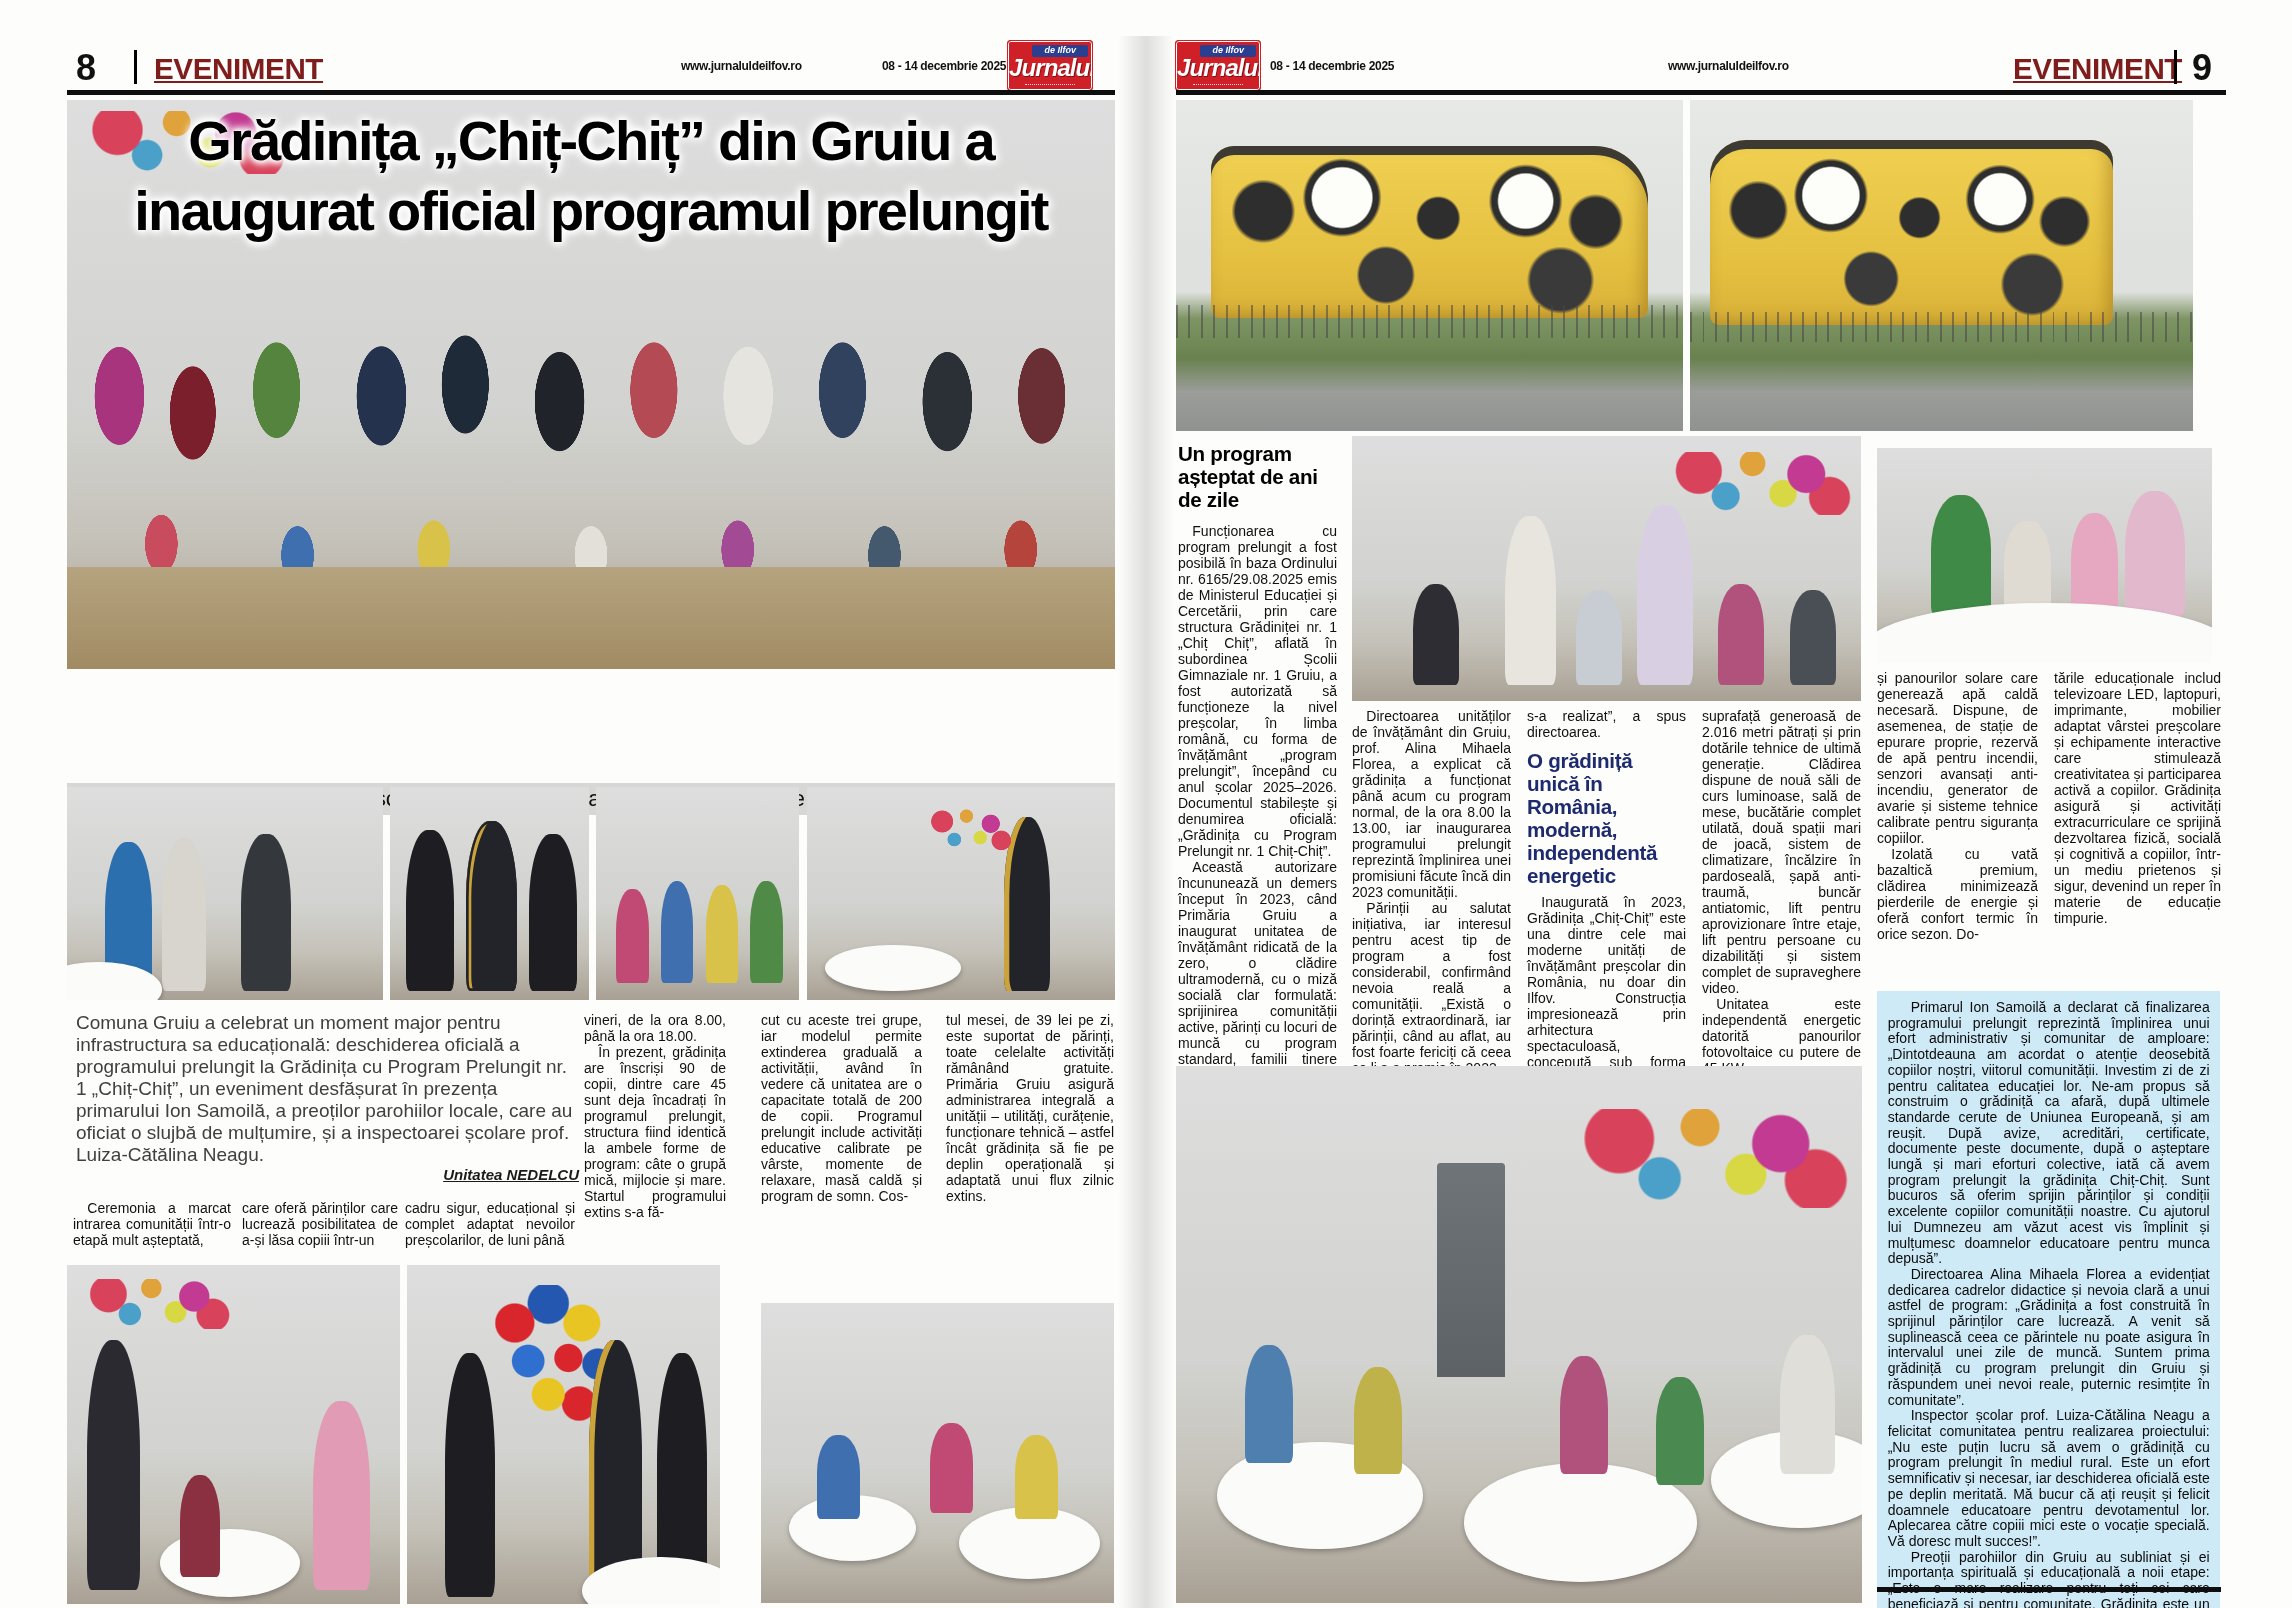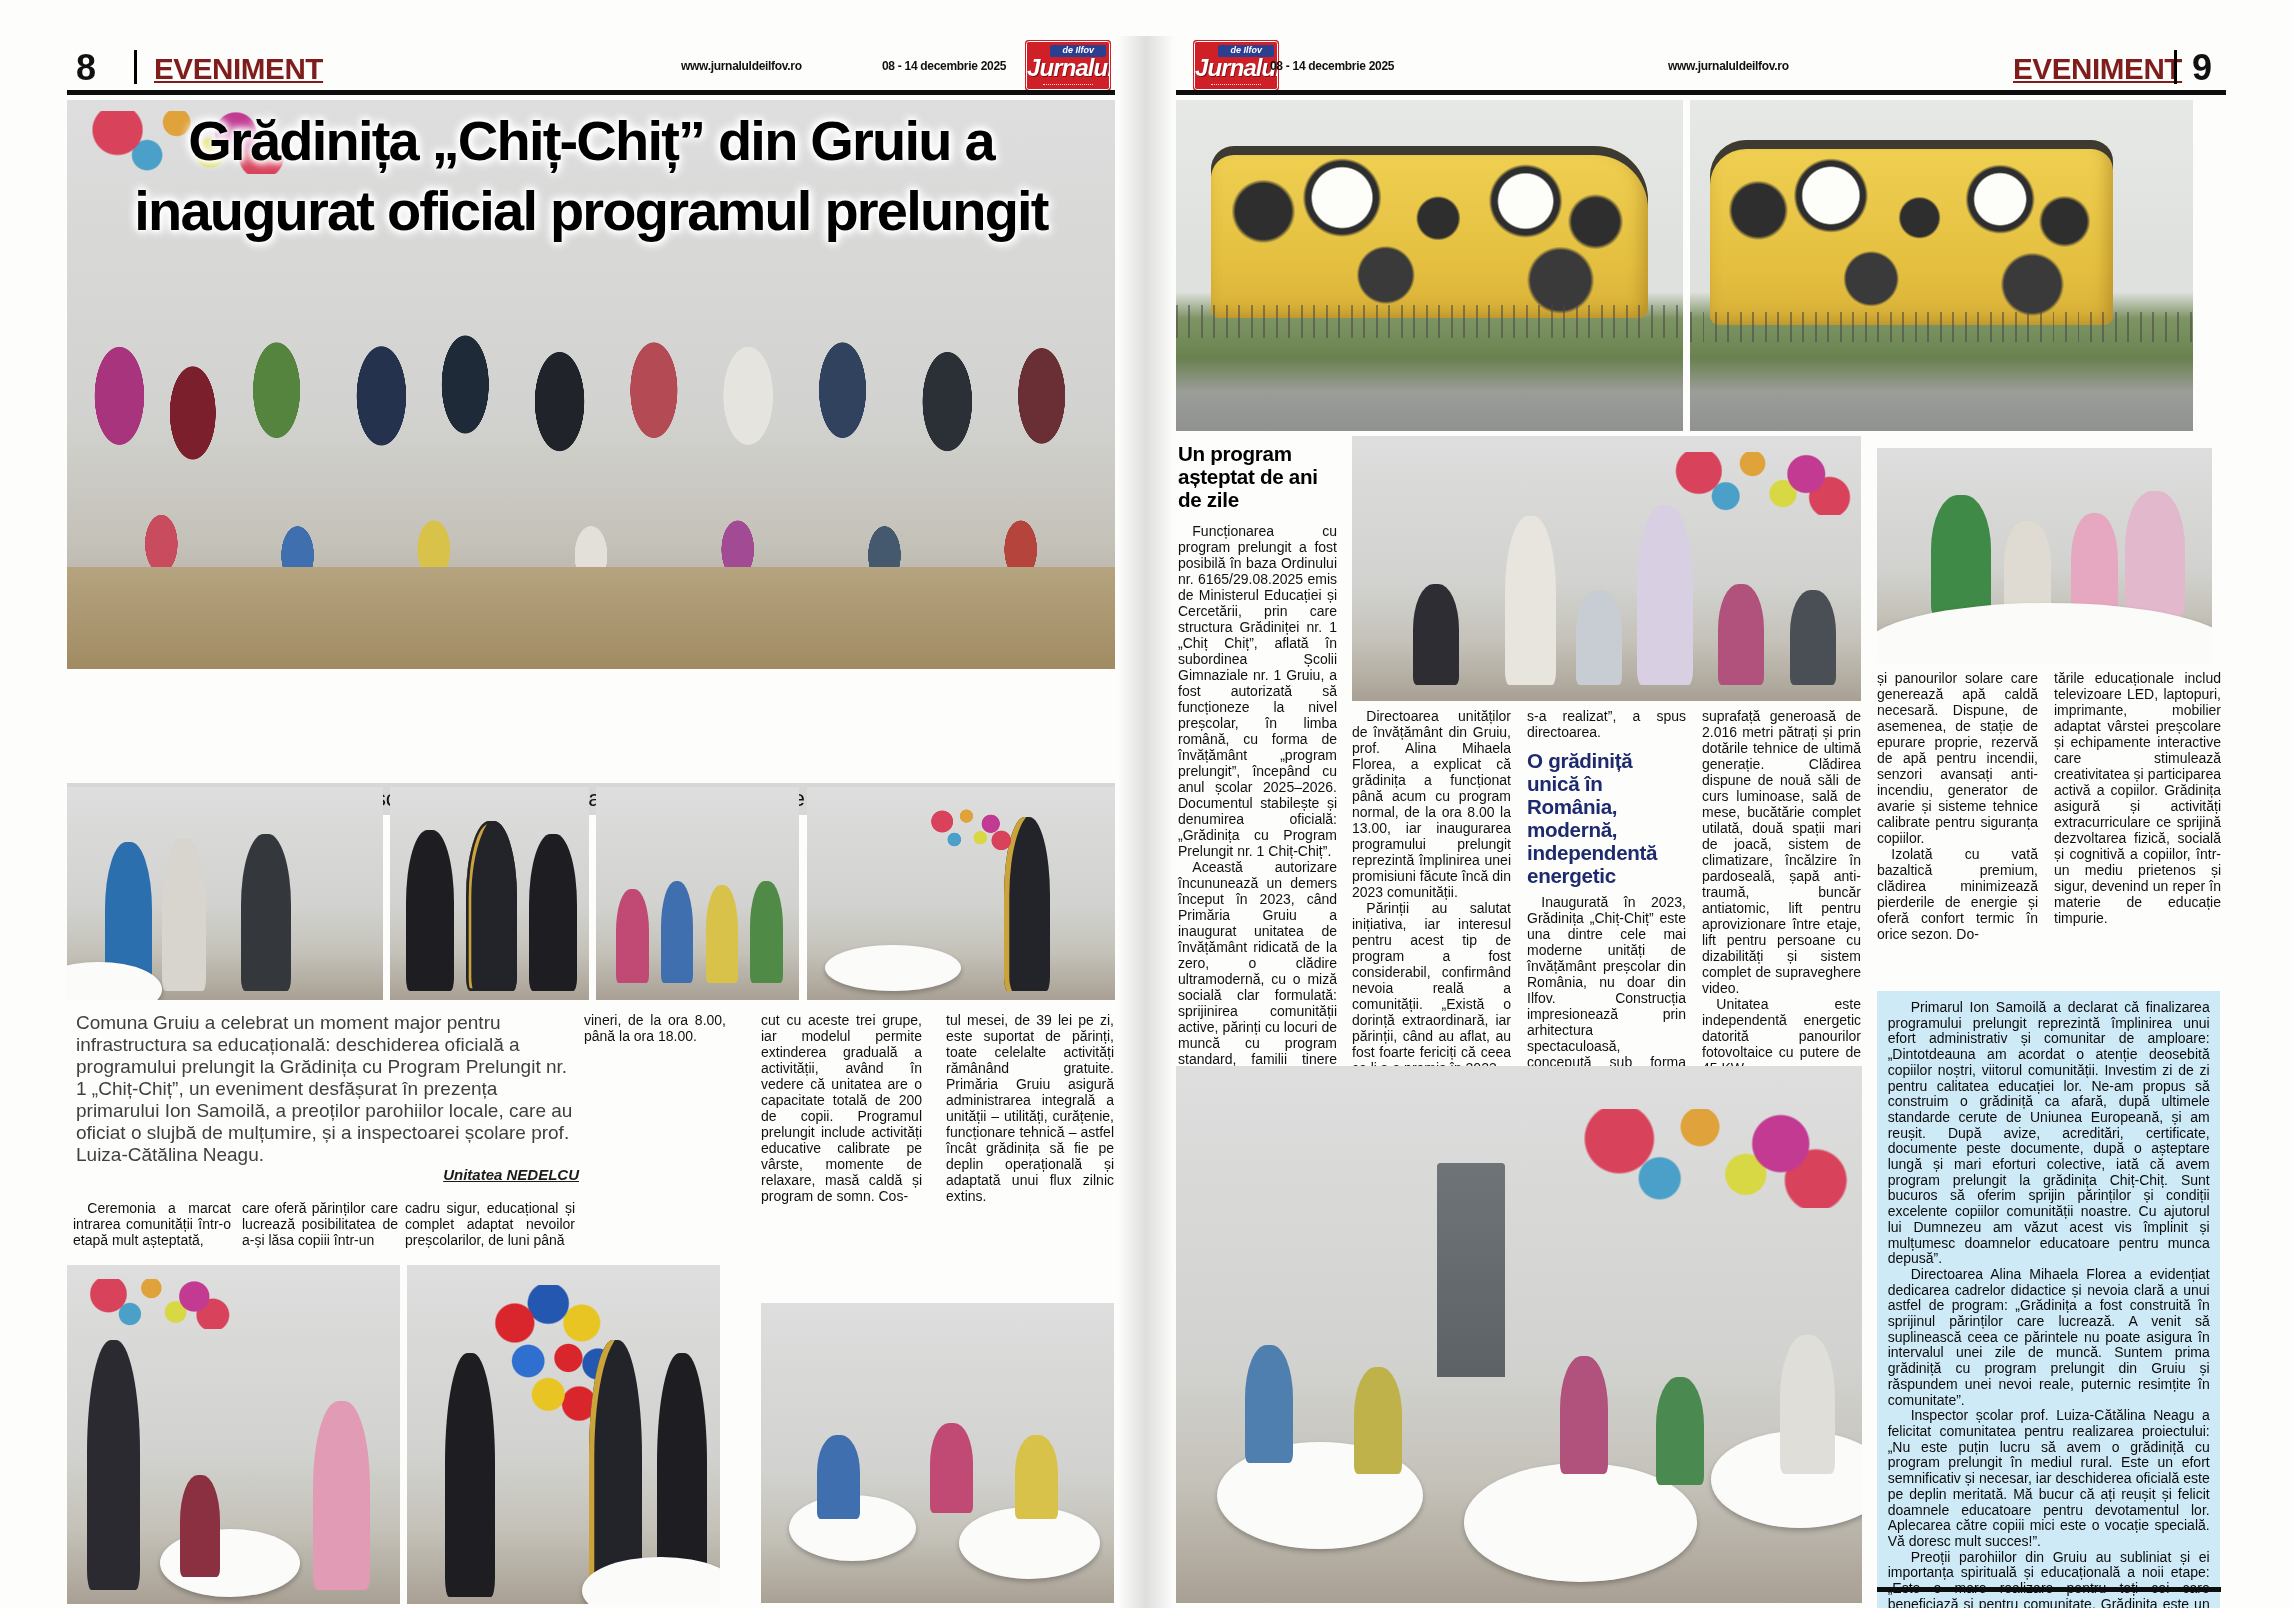--- a/index.html
+++ b/index.html
@@ -5,21 +5,21 @@
   html,body{margin:0;padding:0;background:#f4f4f2;}
   #sheet{position:relative;width:2293px;height:1608px;background:#fdfdfc;font-family:"Liberation Sans","DejaVu Sans",sans-serif;color:#111;overflow:hidden;}
   .abs{position:absolute;}
   
   .pagenum{font-size:36px;font-weight:bold;letter-spacing:-0.9px;}
   .vbar{width:2.7px;height:34px;background:#000;}
   .section{font-size:29.6px;font-weight:bold;color:#7f1d1d;letter-spacing:-0.4px;text-decoration:underline;}
   .hmeta{font-size:12px;font-weight:bold;letter-spacing:-0.3px;}
   .rule{background:#0e0e0e;height:4.5px;}
   
-  .logo{width:82px;height:47px;background:#cf2027;border:1.8px solid #fff;outline:0.9px solid #cf2027;border-radius:2.7px;position:absolute;overflow:hidden;box-shadow:0 0 0 0.9px #b51b21;margin-left:18px;}
+  .logo{width:82px;height:47px;background:#cf2027;border:1.8px solid #fff;outline:0.9px solid #cf2027;border-radius:2.7px;position:absolute;overflow:hidden;box-shadow:0 0 0 0.9px #b51b21;}
   .logo .band{position:absolute;left:23px;top:2.7px;right:2.7px;height:12.5px;background:#2a3f8f;border-radius:1.8px;display:flex;align-items:center;justify-content:center;}
   .logo .band span{color:#fff;font-size:9px;font-style:italic;font-weight:bold;line-height:1;}
   .logo .name{position:absolute;left:0;right:0;top:11.6px;text-align:center;color:#fff;font-size:24px;font-weight:bold;font-style:italic;letter-spacing:-0.9px;text-shadow:0.9px 0.9px 0 #7c1014;}
   .logo .tag{position:absolute;left:16px;right:16px;bottom:3.6px;height:3.6px;border-bottom:1.8px dotted rgba(255,255,255,.85);}
   
   .ph{position:absolute;overflow:hidden;background:linear-gradient(180deg,#d9dad6 0%,#cdcec9 62%,#c0bcb0 80%,#b2a995 100%);}
   .ph.room{background:linear-gradient(180deg,#dddedd 0%,#d2d3d0 55%,#c4c1b8 78%,#a9a094 100%);}
   .ph .floor{position:absolute;left:0;right:0;bottom:0;height:18%;background:linear-gradient(180deg,#b5a47f,#a18b63);}
   .fig{position:absolute;border-radius:45% 45% 8% 8%;}
   .tbl{position:absolute;background:radial-gradient(ellipse at 50% 40%,#fbfbfa 0 70%,#e3e3df 100%);border-radius:50%;box-shadow:0 2.7px 5.4px rgba(0,0,0,.25);}
@@ -145,20 +145,21 @@
     </div>
   <div class="abs col" style="left:242px;top:1200px;width:156px;">
       <p>care oferă părinților care lucrează posibilitatea de a-și lăsa copiii într-un</p>
     </div>
   <div class="abs col" style="left:405px;top:1200px;width:170px;">
       <p>cadru sigur, educațional și complet adaptat nevoilor preșcolarilor, de luni până</p>
     </div>
 
   <div class="abs col" style="left:584px;top:1012px;width:142px;">
     <p>vineri, de la ora 8.00, până la ora 18.00.</p>
+    <p class="ind">În prezent, grădinița are înscriși 90 de copii, dintre care 45 sunt deja încadrați în programul prelungit, structura fiind identică la ambele forme de program: câte o grupă mică, mijlocie și mare. Startul programului extins s-a fă-</p>
   </div>
   <div class="abs col" style="left:761px;top:1012px;width:161px;">
       <p>cut cu aceste trei grupe, iar modelul permite extinderea graduală a activității, având în vedere că unitatea are o capacitate totală de 200 de copii. Programul prelungit include activități educative calibrate pe vârste, momente de relaxare, masă caldă și program de somn. Cos-</p>
     </div>
   <div class="abs col" style="left:946px;top:1012px;width:168px;">
       <p>tul mesei, de 39 lei pe zi, este suportat de părinți, toate celelalte activități rămânând gratuite. Primăria Gruiu asigură administrarea integrală a unității – utilități, curățenie, funcționare tehnică – astfel încât grădinița să fie pe deplin operațională și adaptată unui flux zilnic extins.</p>
     </div>
 
   <div class="ph room" style="left:67px;top:1265px;width:333px;height:339px;">
     <div class="flowers" style="left:6%;top:4%;width:143px;height:50px;"></div>

